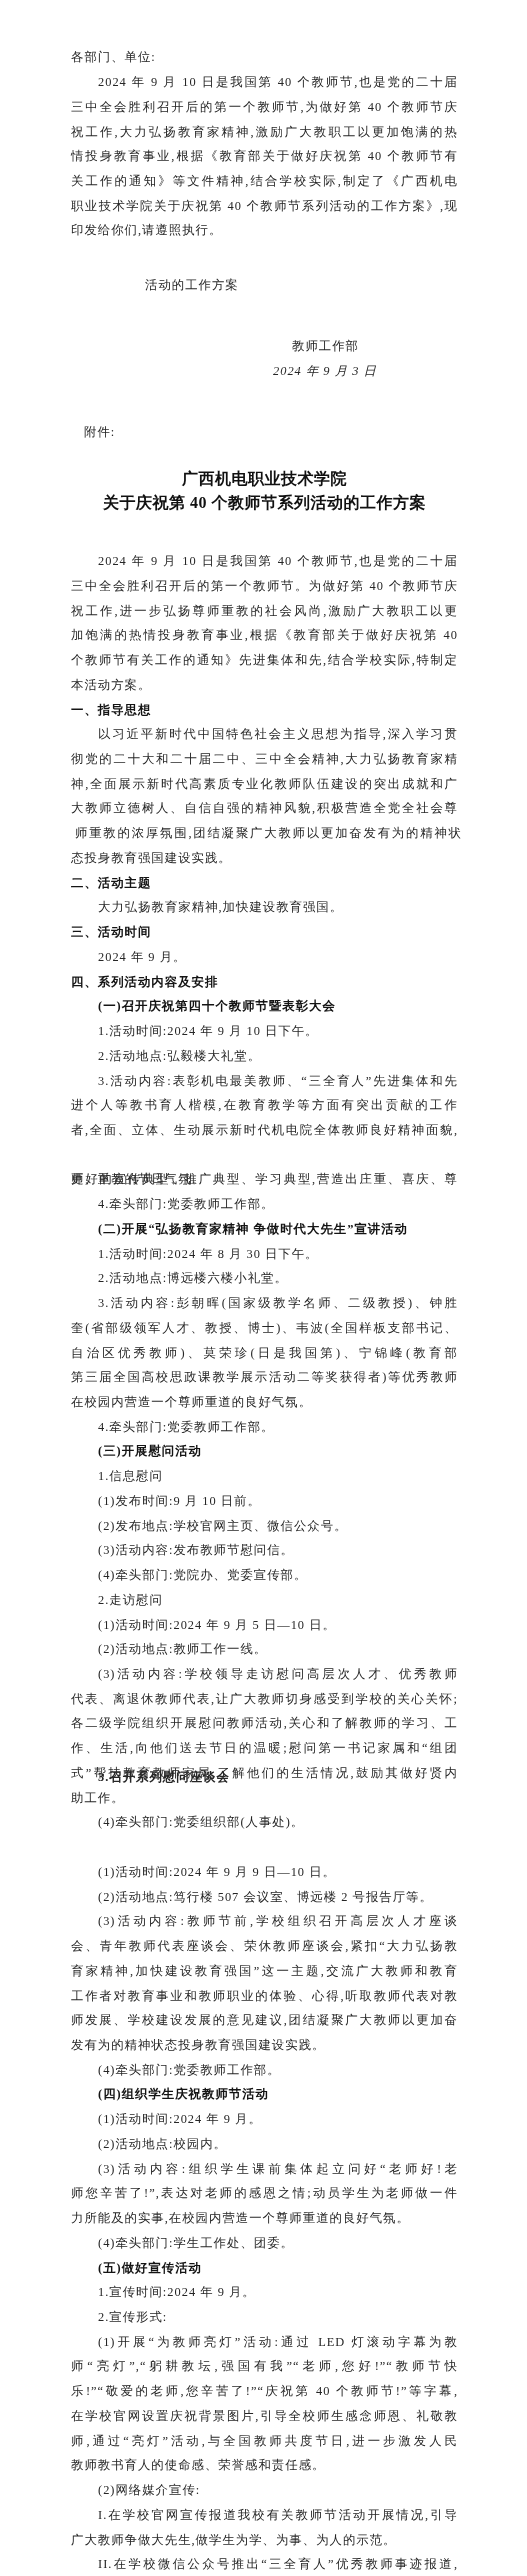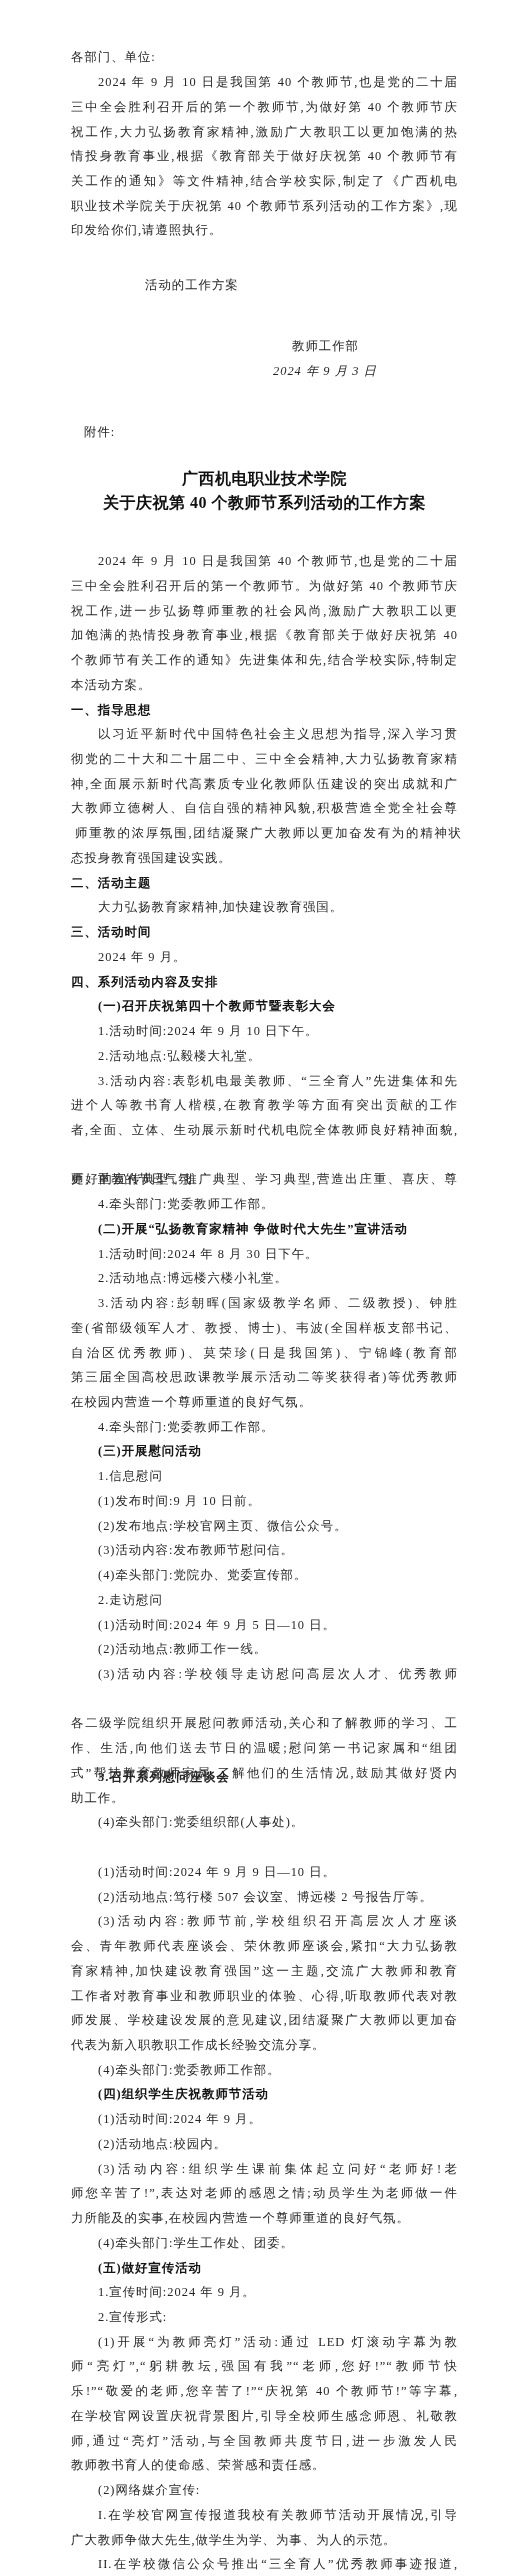--- a/index.html
+++ b/index.html
@@ -77,34 +77,35 @@
     <div class="ln hb ind" style="top: 1439px; left: 71px; width: 387px;">(三)开展慰问活动</div>
     <div class="ln b ind" style="top: 1464px; left: 71px; width: 387px;">1.信息慰问</div>
     <div class="ln b ind" style="top: 1489px; left: 71px; width: 387px;">(1)发布时间:9 月 10 日前。</div>
     <div class="ln b ind" style="top: 1514px; left: 71px; width: 387px;">(2)发布地点:学校官网主页、微信公众号。</div>
     <div class="ln b ind" style="top: 1538px; left: 71px; width: 387px;">(3)活动内容:发布教师节慰问信。</div>
     <div class="ln b ind" style="top: 1563px; left: 71px; width: 387px;">(4)牵头部门:党院办、党委宣传部。</div>
     <div class="ln b ind" style="top: 1588px; left: 71px; width: 387px;">2.走访慰问</div>
     <div class="ln b ind" style="top: 1613px; left: 71px; width: 387px;">(1)活动时间:2024 年 9 月 5 日—10 日。</div>
     <div class="ln b ind" style="top: 1637px; left: 71px; width: 387px;">(2)活动地点:教师工作一线。</div>
     <div class="ln b j ind" style="top: 1662px; left: 71px; width: 387px;">(3)活动内容:学校领导走访慰问高层次人才、优秀教师</div>
+    <div class="ln b j" style="top: 1687px; left: 71px; width: 387px;">代表、离退休教师代表,让广大教师切身感受到学校的关心关怀;</div>
     <div class="ln b j" style="top: 1711px; left: 71px; width: 387px;">各二级学院组织开展慰问教师活动,关心和了解教师的学习、工</div>
     <div class="ln b j" style="top: 1736px; left: 71px; width: 387px;">作、生活,向他们送去节日的温暖;慰问第一书记家属和“组团</div>
     <div class="ln b j" style="top: 1761px; left: 71px; width: 387px;">式”帮扶教育教师家属,了解他们的生活情况,鼓励其做好贤内</div>
     <div class="ln b" style="top: 1786px; left: 71px; width: 387px;">助工作。</div>
     <div class="ln b ind" style="top: 1810px; left: 71px; width: 387px;">(4)牵头部门:党委组织部(人事处)。</div>
     <div class="ln b ind" style="top: 1765px; left: 71px; width: 387px; font-weight: bold;">3.召开系列慰问座谈会</div>
     <div class="ln b ind" style="top: 1860px; left: 71px; width: 387px;">(1)活动时间:2024 年 9 月 9 日—10 日。</div>
     <div class="ln b ind" style="top: 1885px; left: 71px; width: 387px;">(2)活动地点:笃行楼 507 会议室、博远楼 2 号报告厅等。</div>
     <div class="ln b j ind" style="top: 1909px; left: 71px; width: 387px;">(3)活动内容:教师节前,学校组织召开高层次人才座谈</div>
     <div class="ln b j" style="top: 1934px; left: 71px; width: 387px;">会、青年教师代表座谈会、荣休教师座谈会,紧扣“大力弘扬教</div>
     <div class="ln b j" style="top: 1959px; left: 71px; width: 387px;">育家精神,加快建设教育强国”这一主题,交流广大教师和教育</div>
     <div class="ln b j" style="top: 1984px; left: 71px; width: 387px;">工作者对教育事业和教师职业的体验、心得,听取教师代表对教</div>
     <div class="ln b j" style="top: 2008px; left: 71px; width: 387px;">师发展、学校建设发展的意见建议,团结凝聚广大教师以更加奋</div>
-    <div class="ln b" style="top: 2033px; left: 71px; width: 387px;">代表为新入职教职工作成长经验交流分享。</div>
+    <div class="ln b" style="top: 2033px; left: 71px; width: 387px;">发有为的精神状态投身教育强国建设实践。</div>
     <div class="ln b ind" style="top: 2058px; left: 71px; width: 387px;">(4)牵头部门:党委教师工作部。</div>
     <div class="ln hb ind" style="top: 2082px; left: 71px; width: 387px;">(四)组织学生庆祝教师节活动</div>
     <div class="ln b ind" style="top: 2107px; left: 71px; width: 387px;">(1)活动时间:2024 年 9 月。</div>
     <div class="ln b ind" style="top: 2132px; left: 71px; width: 387px;">(2)活动地点:校园内。</div>
     <div class="ln b j ind" style="top: 2157px; left: 71px; width: 387px;">(3)活动内容:组织学生课前集体起立问好“老师好!老</div>
     <div class="ln b j" style="top: 2181px; left: 71px; width: 387px;">师您辛苦了!”,表达对老师的感恩之情;动员学生为老师做一件</div>
     <div class="ln b" style="top: 2206px; left: 71px; width: 387px;">力所能及的实事,在校园内营造一个尊师重道的良好气氛。</div>
     <div class="ln b ind" style="top: 2231px; left: 71px; width: 387px;">(4)牵头部门:学生工作处、团委。</div>
     <div class="ln hb ind" style="top: 2256px; left: 71px; width: 387px;">(五)做好宣传活动</div>
     <div class="ln b ind" style="top: 2280px; left: 71px; width: 387px;">1.宣传时间:2024 年 9 月。</div>

